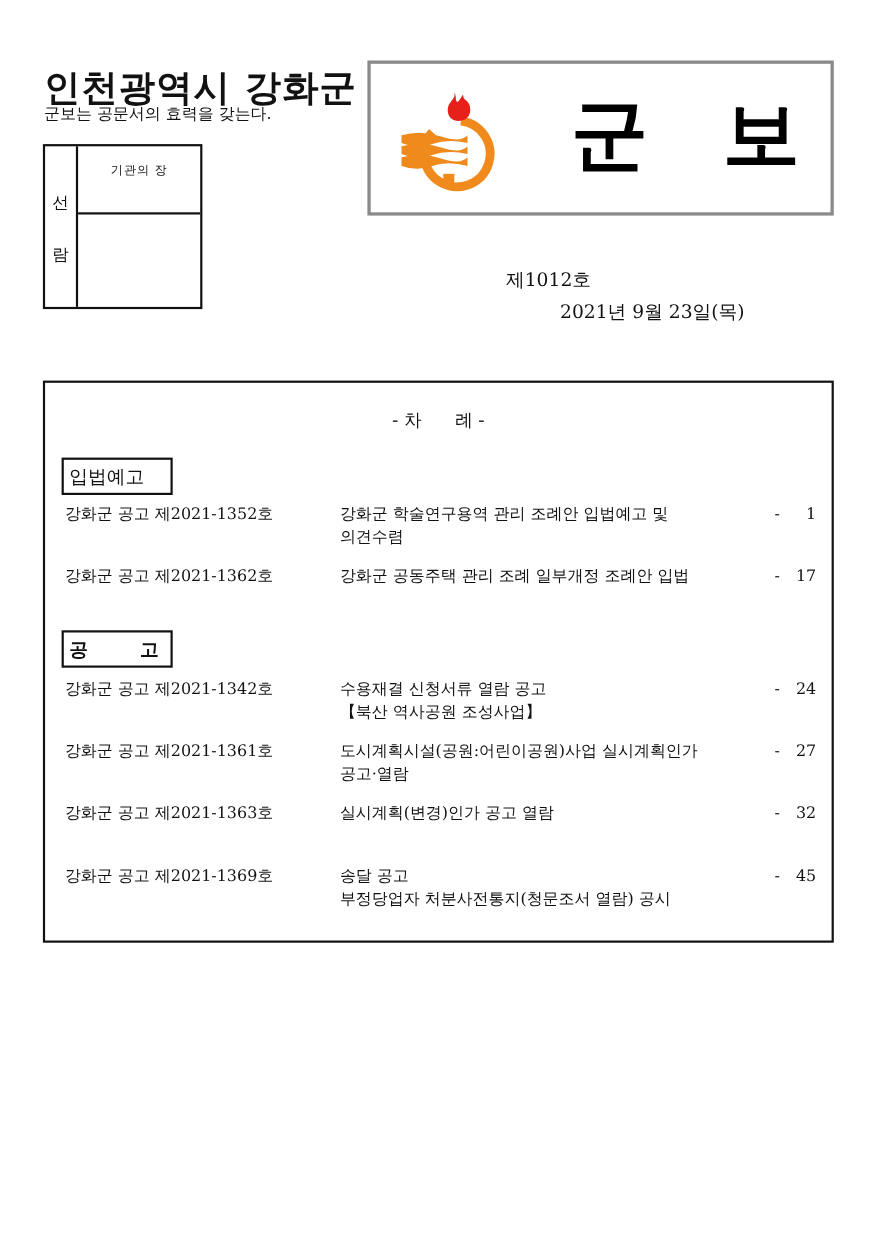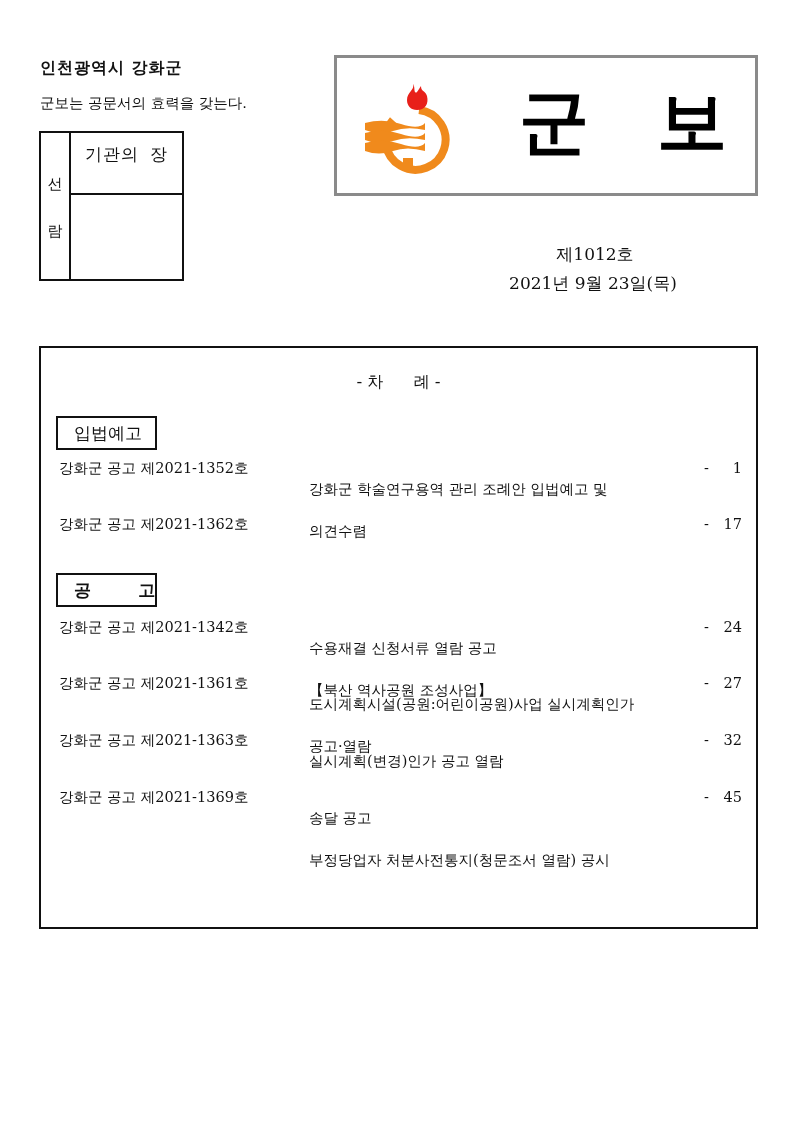--- a/index.html
+++ b/index.html
@@ -15,21 +15,21 @@
       color: #111111;
       font-family: "DejaVu Serif", "Liberation Serif", serif;
     }
     .abs { position: absolute; }
 
     
     .issuer-title {
       left: 40px; top: 58px;
       font-family: "DejaVu Sans", "Liberation Sans", sans-serif;
       font-weight: bold;
-      font-size: 16px;
+      font-size: 33px;
       letter-spacing: 1px;
       white-space: nowrap;
       text-align: center;
     }
     .issuer-sub {
       left: 40px; top: 94px;
       font-family: "DejaVu Sans", "Liberation Sans", sans-serif;
       font-size: 14.5px;
       white-space: nowrap;
     }
@@ -58,22 +58,22 @@
       flex: 1;
       display: flex;
       flex-direction: column;
     }
     .circ-head {
       height: 62px;
       border-bottom: 2px solid #111;
       display: flex;
       align-items: center;
       justify-content: center;
-      font-family: Liberation Mono, monospace;
-      font-size: 17px;
+      font-family: Liberation Serif, serif;
+      font-size: 11px;
       padding-bottom: 18px;
       box-sizing: border-box;
       letter-spacing: 1px;
     }
     .circ-sign { flex: 1; }
 
     
     .masthead {
       left: 334px; top: 55px;
       width: 424px; height: 141px;
@@ -94,38 +94,38 @@
       font-size: 70px;
       line-height: 80px;
       color: #000;
     }
     .masthead .tc1 { left: 182px; }
     .masthead .tc2 { left: 320px; }
 
     .issue-no {
       left: 450px; top: 243px;
       width: 280px;
-      text-align: center;
+      text-align: left;
       font-size: 17px;
       padding-left: 10px;
       box-sizing: border-box;
     }
     .issue-date {
       left: 450px; top: 272px;
       width: 280px;
       text-align: center;
       font-size: 17px;
       padding-left: 6px;
       box-sizing: border-box;
     }
 
     
     .toc {
       left: 39px; top: 346px;
-      width: 719px; height: 583px;
+      width: 719px; height: 511px;
       border: 2px solid #111;
       box-sizing: border-box;
     }
     .toc-title {
       position: absolute;
       left: 0; right: 0; top: 24px;
       text-align: center;
       font-family: "DejaVu Sans", "Liberation Sans", sans-serif;
       font-size: 16px;
       white-space: pre;
@@ -133,21 +133,21 @@
     .section-label {
       position: absolute;
       left: 15px;
       width: 101px; height: 34px;
       border: 2px solid #111;
       box-sizing: border-box;
       font-family: "DejaVu Sans", "Liberation Sans", sans-serif;
       font-size: 17px;
       display: flex;
       align-items: center;
-      padding-left: 16px;
+      padding-left: 5px;
       white-space: pre;
     }
     .sec1 { top: 68px; }
     .sec2 { top: 225px; font-weight: bold; }
 
     .entry {
       position: absolute;
       left: 0; right: 0;
       font-size: 14.5px;
       line-height: 21px;
@@ -157,21 +157,21 @@
       left: 18px;
       white-space: nowrap;
     }
     .entry .ttl {
       position: absolute;
       left: 268px;
       width: 392px;
       text-align: justify;
       text-align-last: left;
     }
-    .entry .ttl .line { display: block; white-space: nowrap; margin-top: 21px; }
+    .entry .ttl .line { display: block; white-space: nowrap; }
     .entry .dash {
       position: absolute;
       left: 663px;
     }
     .entry .pg {
       position: absolute;
       right: 14px;
       text-align: right;
       min-width: 24px;
     }
@@ -230,20 +230,21 @@
       <span class="line">강화군 학술연구용역 관리 조례안 입법예고 및</span>
       <span class="line">의견수렴</span>
     </span>
     <span class="dash">-</span>
     <span class="pg">1</span>
   </div>
 
   <div class="entry e2">
     <span class="no">강화군 공고 제2021-1362호</span>
     <span class="ttl">
+      <span class="line">강화군 공동주택 관리 조례 일부개정 조례안 입법</span>
     </span>
     <span class="dash">-</span>
     <span class="pg">17</span>
   </div>
 
   <div class="section-label sec2">공        고</div>
 
   <div class="entry e3">
     <span class="no">강화군 공고 제2021-1342호</span>
     <span class="ttl">

